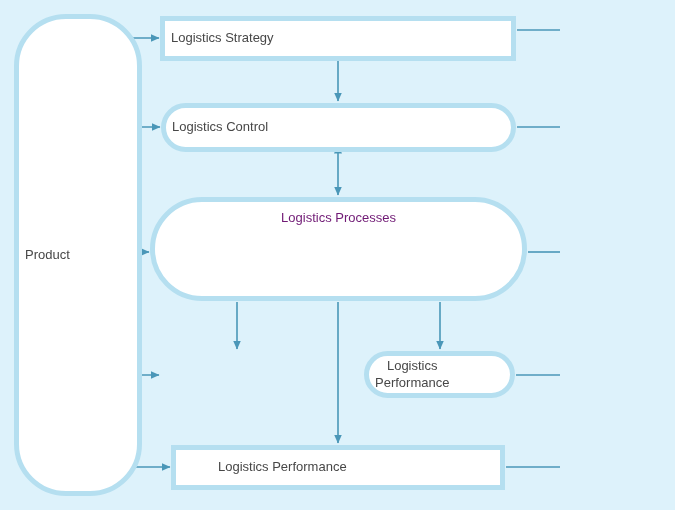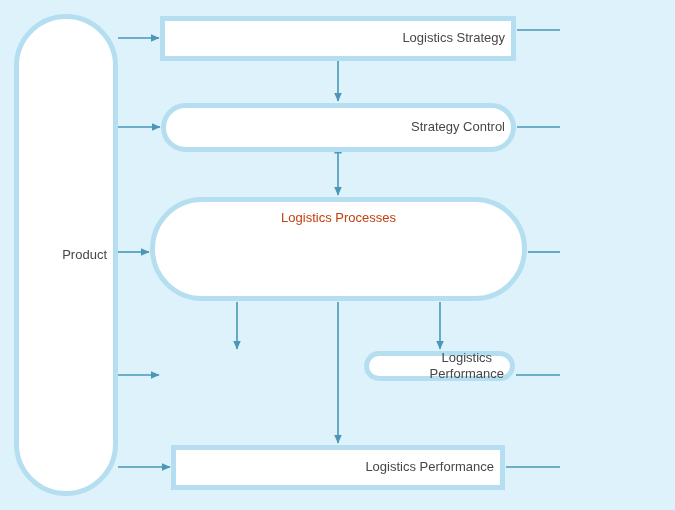--- a/index.html
+++ b/index.html
@@ -23,60 +23,60 @@
     width: 675px;
     height: 510px;
   }
   .node {
     position: absolute;
     box-sizing: border-box;
     background: #ffffff;
     border: 5px solid #b5dff0;
     display: flex;
     align-items: center;
-    justify-content: flex-end;
+    justify-content: flex-start;
     text-align: center;
     color: #474747;
     font-size: 13px;
     line-height: 1.25;
     z-index: 3;
   }
   .node.rect { border-radius: 0; }
   .node.pill { border-radius: 999px; }
   .node-label {
     display: block;
     padding: 0 6px;
   }
 
   
-  #node-product   { left: 14px;  top: 14px;  width: 104px; height: 482px; border-radius: 52px; }
+  #node-product   { left: 14px;  top: 14px;  width: 128px; height: 482px; border-radius: 52px; }
   #node-customer  { left: 560px; top: 14px;  width: 101px; height: 482px; border-radius: 52px; }
 
   
   #node-strategy  { left: 160px; top: 16px;  width: 356px; height: 45px;  }
   #node-control   { left: 161px; top: 103px; width: 355px; height: 49px;  }
 
   
   #node-processes {
     left: 150px; top: 197px; width: 377px; height: 104px;
     border-radius: 52px;
     align-items: flex-start;
     justify-content: center;
     padding-top: 8px;
   }
   
   #node-structure { left: 190px; top: 231px; width: 301px; height: 42px; }
 
   #node-ict       { left: 160px; top: 351px; width: 151px; height: 47px;  }
-  #node-org       { left: 364px; top: 351px; width: 151px; height: 30px;  }
-  #node-performance { left: 171px; top: 445px; width: 334px; height: 45px; }
+  #node-org       { left: 364px; top: 351px; width: 151px; height: 47px;  }
+  #node-performance { left: 171px; top: 445px; width: 334px; height: 45px; padding-left: 36px; }
 
   .processes-label {
     font-size: 13px;
-    color: #c2410c;
+    color: #701a75;
   }
 </style>
 </head>
 <body>
 
 <div id="canvas">
 
   <svg id="svg-layer" viewBox="0 0 675 510" xmlns="http://www.w3.org/2000/svg">
     <defs>
       <marker id="arrowhead" markerWidth="9" markerHeight="8" refX="8.5" refY="4" orient="auto" markerUnits="userSpaceOnUse">
@@ -116,21 +116,21 @@
   <div id="node-product" class="node">
     <span class="node-label">Product</span>
   </div>
 
 
   <div id="node-strategy" class="node rect">
     <span class="node-label">Logistics Strategy</span>
   </div>
 
   <div id="node-control" class="node pill">
-    <span class="node-label">Strategy Control</span>
+    <span class="node-label">Logistics Control</span>
   </div>
 
   <div id="node-processes" class="node pill">
     <span class="node-label processes-label">Logistics Processes</span>
   </div>
 
 
 
   <div id="node-org" class="node pill">
     <span class="node-label">

